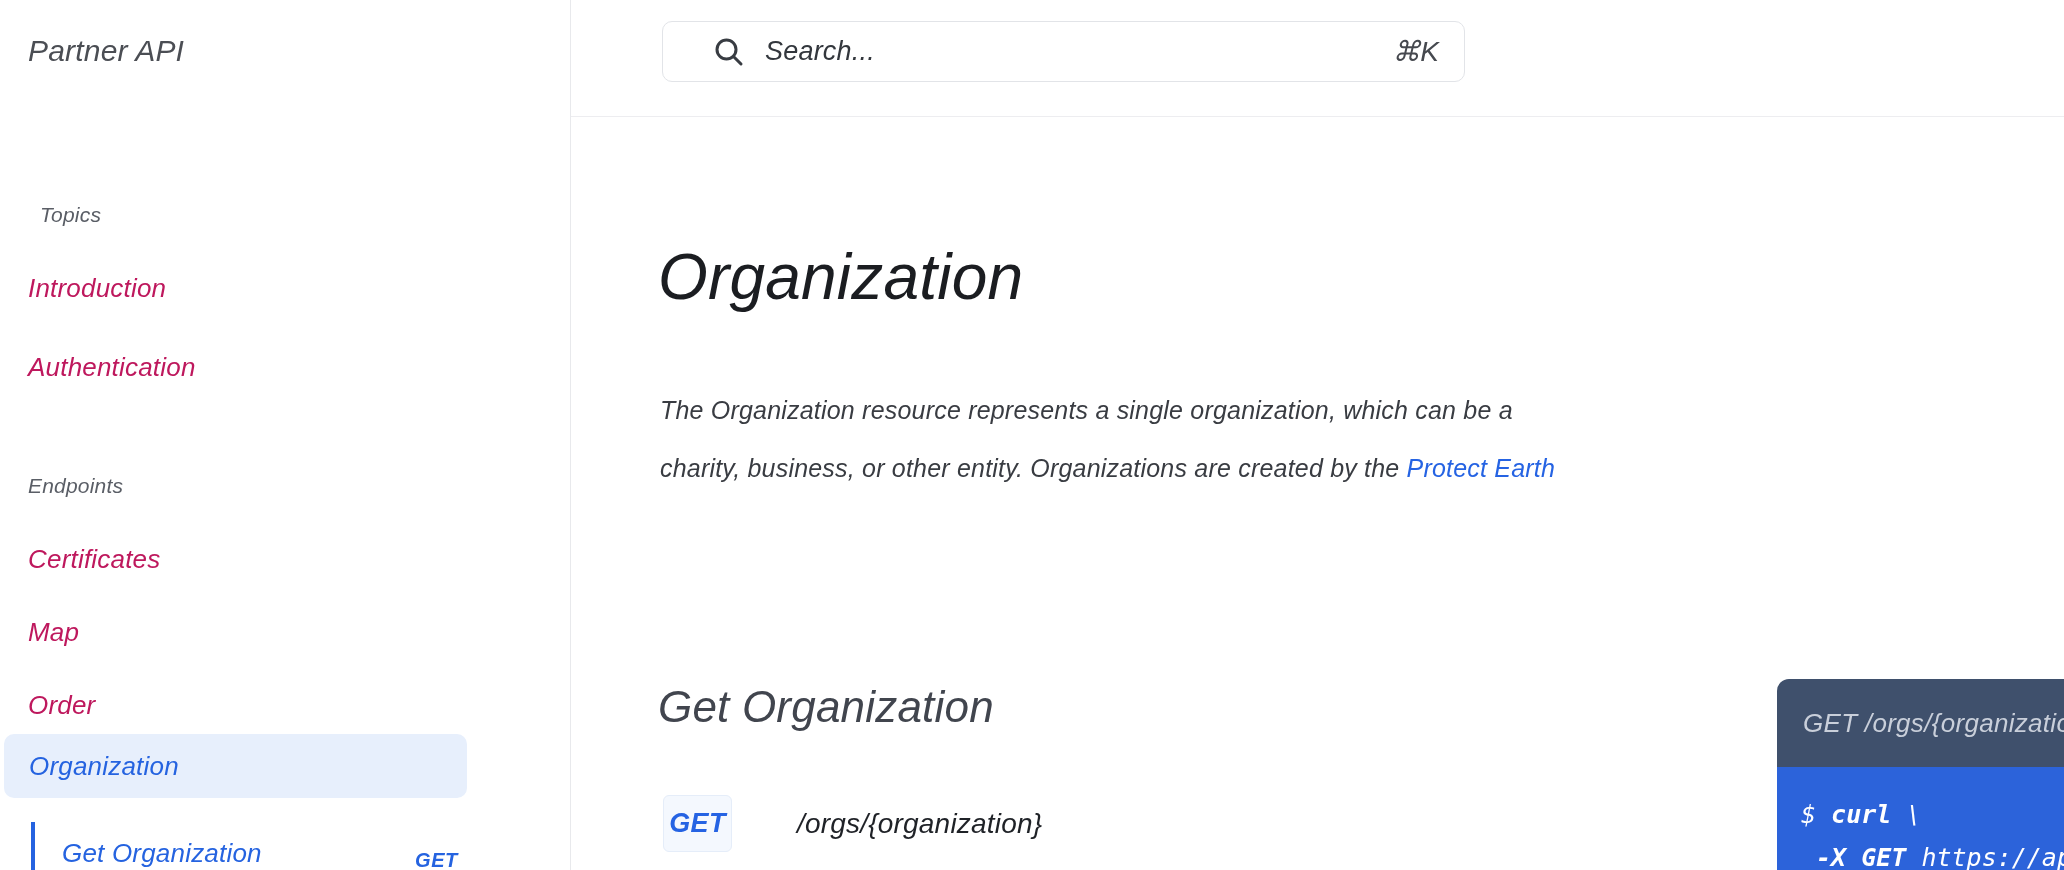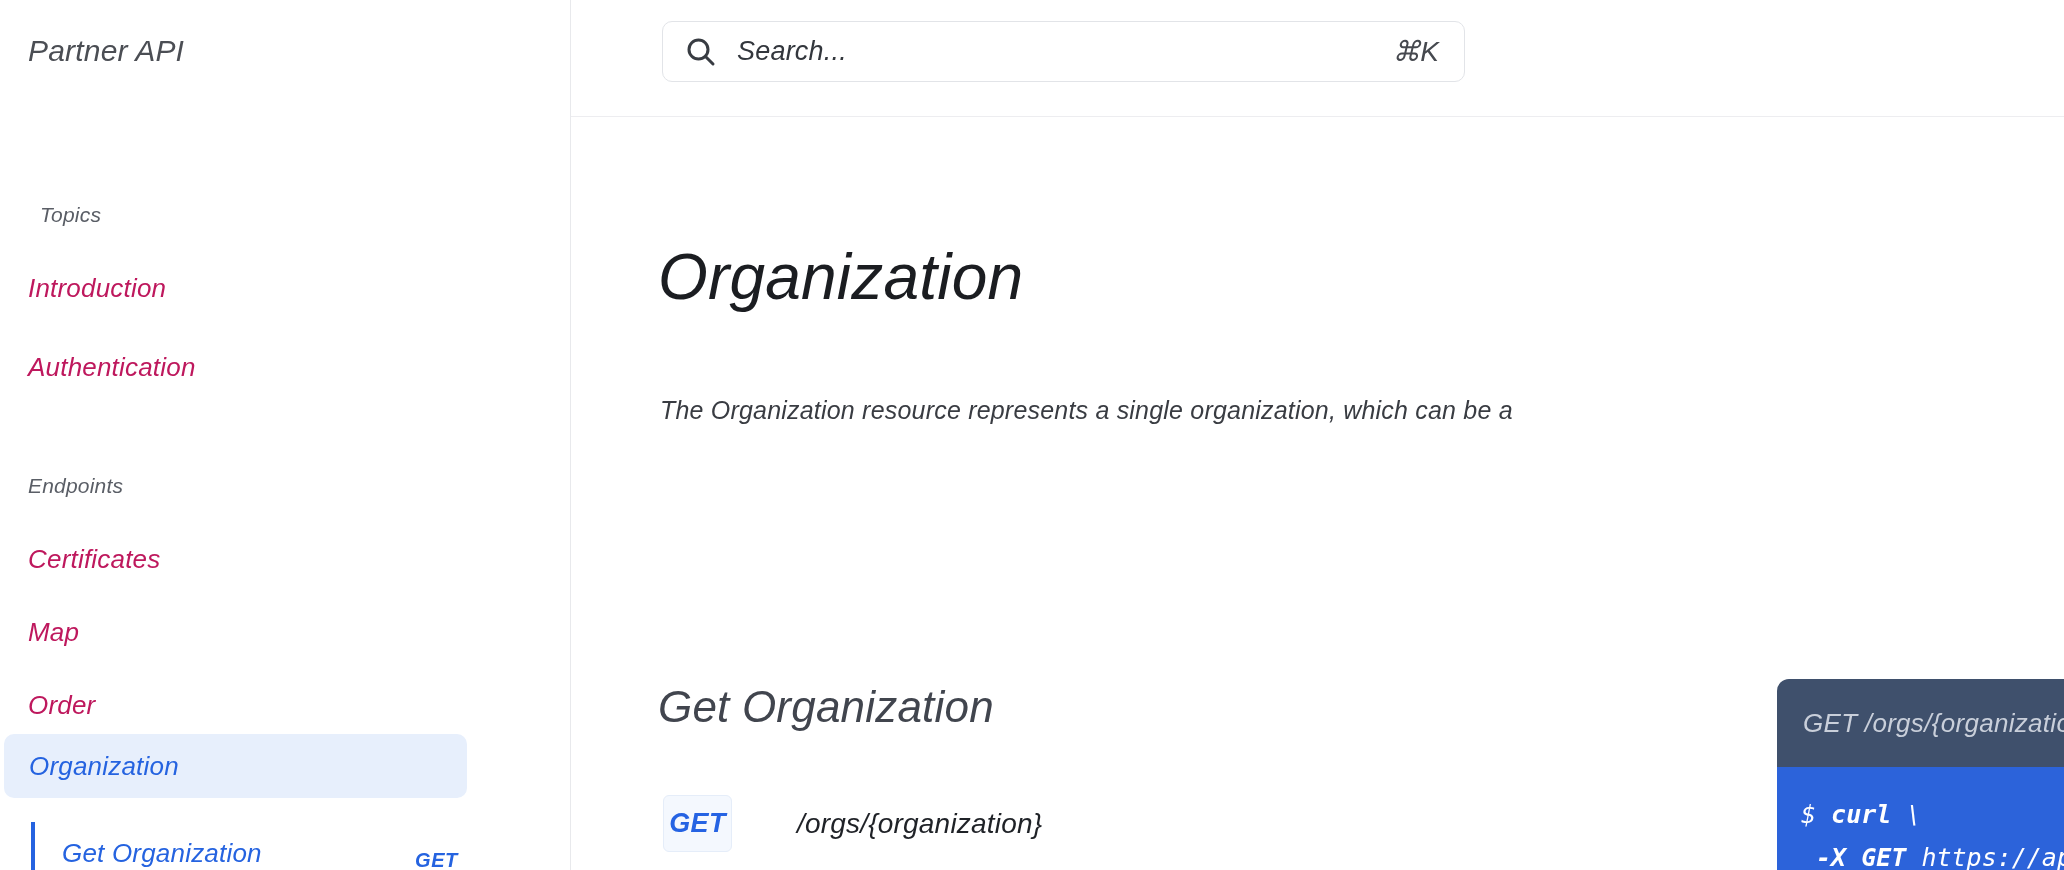--- a/index.html
+++ b/index.html
@@ -31,21 +31,21 @@
   .sub-label { position:absolute; left:62px; top:16px; font-size:26px; color:#2563e0;
                letter-spacing:0.2px; }
   .sub-method { position:absolute; left:415px; top:27px; font-size:20px; font-weight:700;
                 color:#2563e0; letter-spacing:0.6px; }
 
   
   .topbar { position:absolute; left:571px; top:0; width:1493px; height:117px;
             background:#fff; border-bottom:1px solid #ededf0; }
   .search-box { position:absolute; left:662px; top:21px; width:803px; height:61px;
                 border:1.5px solid #e2e4e8; border-radius:10px; background:#fff;
-                display:flex; align-items:center; padding-left:22px; cursor:pointer; }
+                display:flex; align-items:center; padding-left:50px; cursor:pointer; }
   .search-box .mag { width:32px; height:32px; flex:0 0 auto; }
   .search-placeholder { margin-left:20px; font-size:27px; color:#33373d; letter-spacing:0.2px; }
   .search-shortcut { margin-left:auto; padding-right:25px; font-size:28px; color:#46494f; }
 
   
   .page-title { position:absolute; left:658px; top:240px; font-size:64px; font-weight:500;
                 color:#1b1d21; letter-spacing:0.2px; }
   .para { position:absolute; left:660px; top:382px; font-size:25px; color:#393c42;
           letter-spacing:0.2px; }
   .para .pline { height:57.5px; line-height:57.5px; white-space:pre; }
@@ -106,20 +106,21 @@
     </svg>
     <span class="search-placeholder">Search...</span>
     <span class="search-shortcut">⌘K</span>
   </div>
 
   <main>
     <h1 class="page-title">Organization</h1>
 
     <div class="para">
       <div class="pline"><span>The Organization resource represents a single organization, which can be a</span></div>
+      <div class="pline"><span>charity, business, or other entity. Organizations are created by the </span><span class="link">Protect Earth</span></div>
     </div>
 
     <h2 class="section-title">Get Organization</h2>
 
     <div class="endpoint-row">
       <div class="method-badge">GET</div>
       <div class="endpoint-path">/orgs/{organization}</div>
     </div>
   </main>
 

